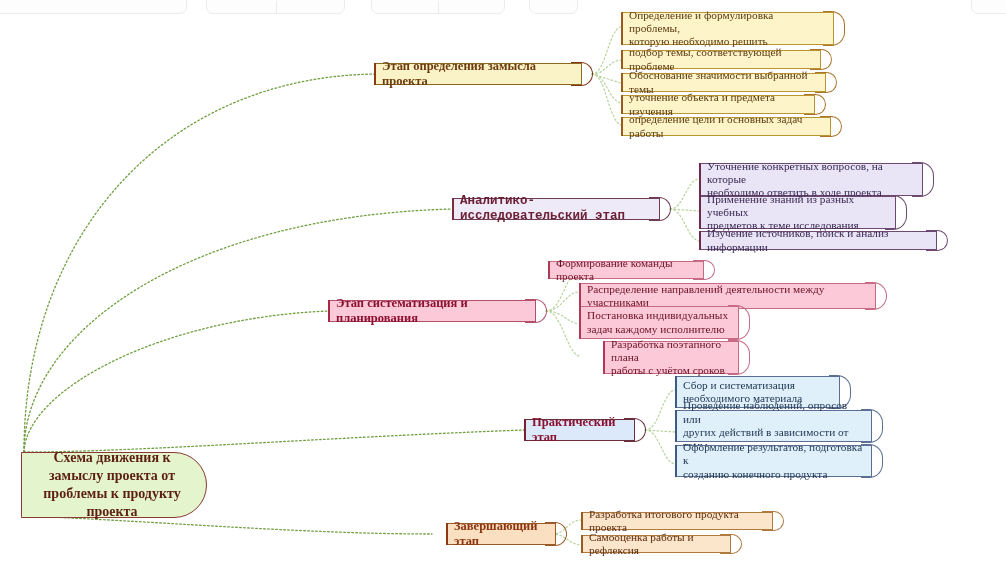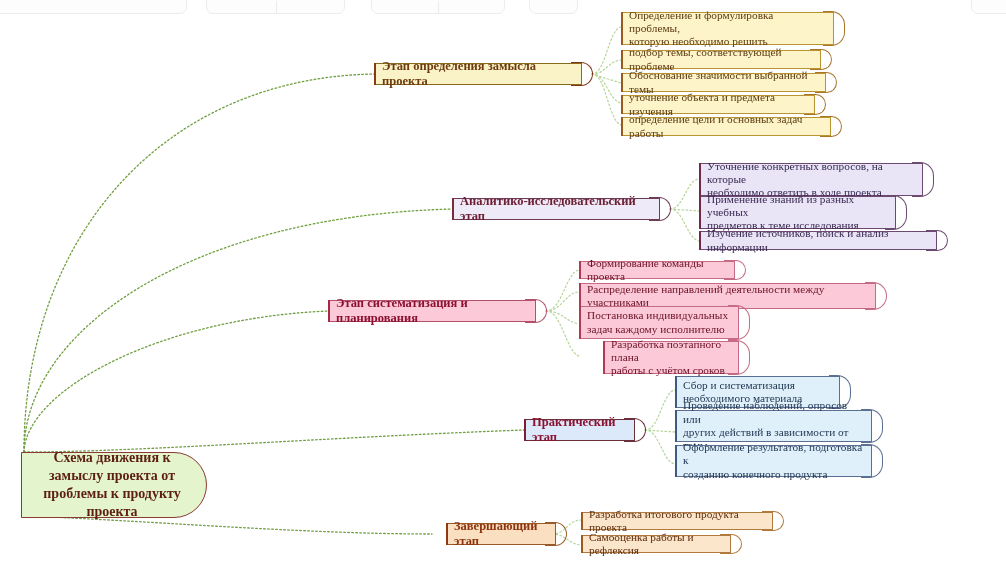--- a/index.html
+++ b/index.html
@@ -79,21 +79,21 @@
   .leaf{font-size:11.3px;}
 
   
   .c-yellow  .body{background:#fbf3c8;border-color:#8a6b1e;color:#6d3b12;}
   .c-yellow  .body::before{background:#8a3a12;}
   .c-yellow  .hook{border-color:#7d3514;}
   .c-yellowL .body{background:#fdf4c9;border-color:#b9942f;color:#5b3a12;}
   .c-yellowL .body::before{background:#9a5a1c;}
   .c-yellowL .hook{border-color:#a9742a;}
 
-  .c-purple  .body{background:#eeeaf8;border-color:#6d3b52;color:#6d2034;}
+  .c-purple  .body{background:#eeeaf8;border-color:#6d3b52;color:#6d2034;font-family:Liberation Mono, monospace;}
   .c-purple  .body::before{background:#7a2b3c;}
   .c-purple  .hook{border-color:#6d3b52;}
   .c-purpleL .body{background:#e9e5f7;border-color:#6d4a72;color:#3b2a52;}
   .c-purpleL .body::before{background:#6d2a4a;}
   .c-purpleL .hook{border-color:#6d4a72;}
 
   .c-pink    .body{background:#fbc9d8;border-color:#b3506c;color:#8c1030;}
   .c-pink    .body::before{background:#a82846;}
   .c-pink    .hook{border-color:#b3506c;}
   .c-pinkL   .body{background:#fbc9d8;border-color:#c66a86;color:#6d1226;}
@@ -220,21 +220,21 @@
   <div class="node leaf c-purpleL" style="left:699px;top:231px;width:238px;height:19px;">
     <div class="body">Изучение источников, поиск и анализ информации</div>
     <div class="hook"></div>
   </div>
 
   <div class="node branch c-pink" style="left:328px;top:300px;width:208px;height:22px;">
     <div class="body">Этап систематизация и планирования</div>
     <div class="hook"></div>
   </div>
 
-  <div class="node leaf c-pinkL" style="left:579px;top:261px;width:156px;height:18px;">
+  <div class="node leaf c-pinkL" style="left:548px;top:261px;width:156px;height:18px;">
     <div class="body">Формирование команды проекта</div>
     <div class="hook"></div>
   </div>
   <div class="node leaf c-pinkL" style="left:579px;top:283px;width:297px;height:26px;">
     <div class="body">Распределение направлений деятельности между участниками</div>
     <div class="hook"></div>
   </div>
   <div class="node leaf c-pinkL" style="left:579px;top:306px;width:160px;height:33px;">
     <div class="body">Постановка индивидуальных
 задач каждому исполнителю</div>

